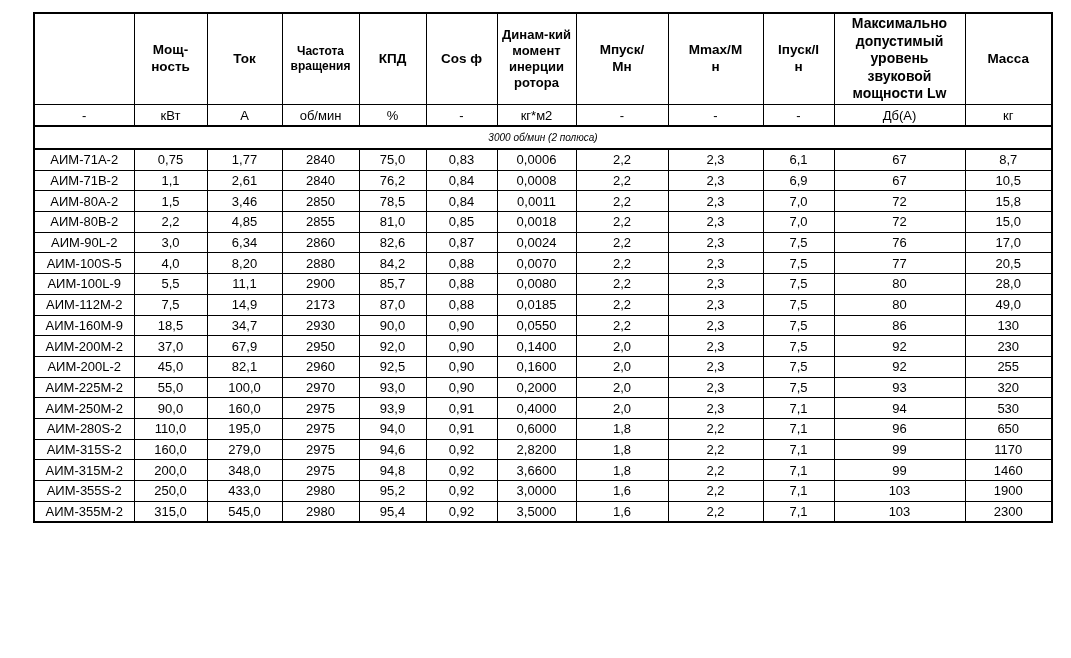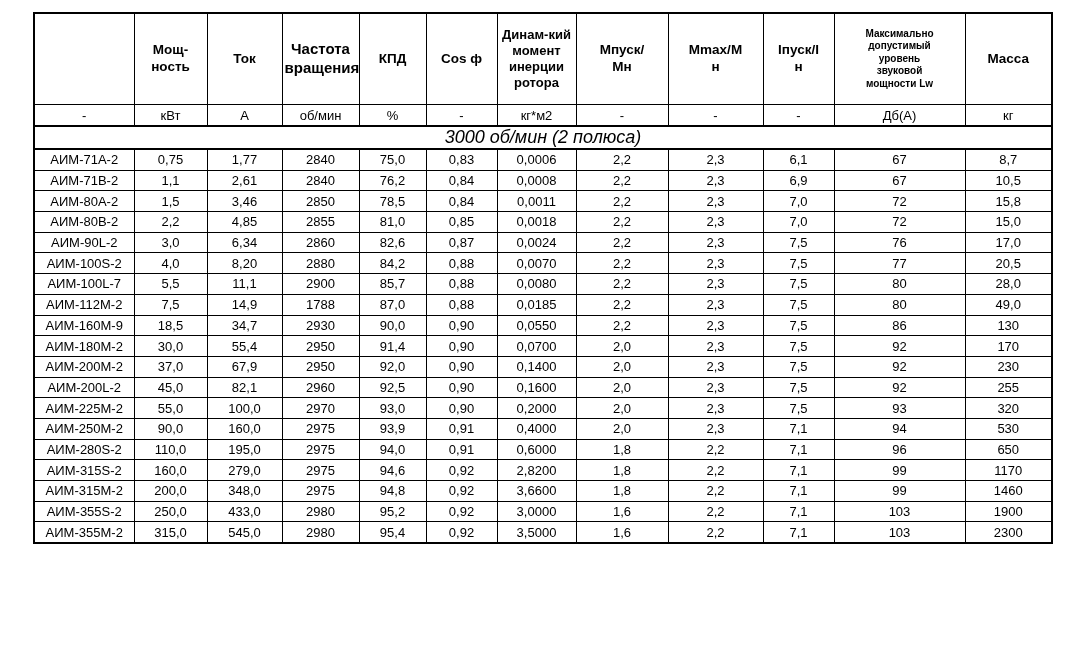--- a/index.html
+++ b/index.html
@@ -29,34 +29,34 @@
     overflow: hidden;
   }
   
   tr.header-row th {
     height: 90px;
     font-weight: bold;
     font-size: 13.5px;
     line-height: 1.25;
     white-space: pre-line;
   }
-  tr.header-row th:nth-child(4) { font-size: 15px; }      
+  tr.header-row th:nth-child(4) { font-size: 12px; }      
   tr.header-row th:nth-child(7) { font-size: 13px; }    
-  tr.header-row th:nth-child(11){ font-size: 10px; }    
+  tr.header-row th:nth-child(11){ font-size: 14px; }    
   
   tr.units-row td {
     height: 20px;
     font-size: 13px;
     border-bottom: 2.5px solid #000000;
   }
   
   tr.section-row td {
     height: 21px;
     font-style: italic;
-    font-size: 18px;
+    font-size: 10px;
     border-bottom: 2.5px solid #000000;
   }
   
   tbody.data td {
     height: 19.7px;
     font-size: 13px;
   }
 </style>
 </head>
 <body>
@@ -187,52 +187,52 @@
           <td>82,6</td>
           <td>0,87</td>
           <td>0,0024</td>
           <td>2,2</td>
           <td>2,3</td>
           <td>7,5</td>
           <td>76</td>
           <td>17,0</td>
         </tr>
         <tr>
-          <td>АИМ-100S-2</td>
+          <td>АИМ-100S-5</td>
           <td>4,0</td>
           <td>8,20</td>
           <td>2880</td>
           <td>84,2</td>
           <td>0,88</td>
           <td>0,0070</td>
           <td>2,2</td>
           <td>2,3</td>
           <td>7,5</td>
           <td>77</td>
           <td>20,5</td>
         </tr>
         <tr>
-          <td>АИМ-100L-7</td>
+          <td>АИМ-100L-9</td>
           <td>5,5</td>
           <td>11,1</td>
           <td>2900</td>
           <td>85,7</td>
           <td>0,88</td>
           <td>0,0080</td>
           <td>2,2</td>
           <td>2,3</td>
           <td>7,5</td>
           <td>80</td>
           <td>28,0</td>
         </tr>
         <tr>
           <td>АИМ-112М-2</td>
           <td>7,5</td>
           <td>14,9</td>
-          <td>1788</td>
+          <td>2173</td>
           <td>87,0</td>
           <td>0,88</td>
           <td>0,0185</td>
           <td>2,2</td>
           <td>2,3</td>
           <td>7,5</td>
           <td>80</td>
           <td>49,0</td>
         </tr>
         <tr>
@@ -241,34 +241,20 @@
           <td>34,7</td>
           <td>2930</td>
           <td>90,0</td>
           <td>0,90</td>
           <td>0,0550</td>
           <td>2,2</td>
           <td>2,3</td>
           <td>7,5</td>
           <td>86</td>
           <td>130</td>
-        </tr>
-        <tr>
-          <td>АИМ-180М-2</td>
-          <td>30,0</td>
-          <td>55,4</td>
-          <td>2950</td>
-          <td>91,4</td>
-          <td>0,90</td>
-          <td>0,0700</td>
-          <td>2,0</td>
-          <td>2,3</td>
-          <td>7,5</td>
-          <td>92</td>
-          <td>170</td>
         </tr>
         <tr>
           <td>АИМ-200М-2</td>
           <td>37,0</td>
           <td>67,9</td>
           <td>2950</td>
           <td>92,0</td>
           <td>0,90</td>
           <td>0,1400</td>
           <td>2,0</td>

